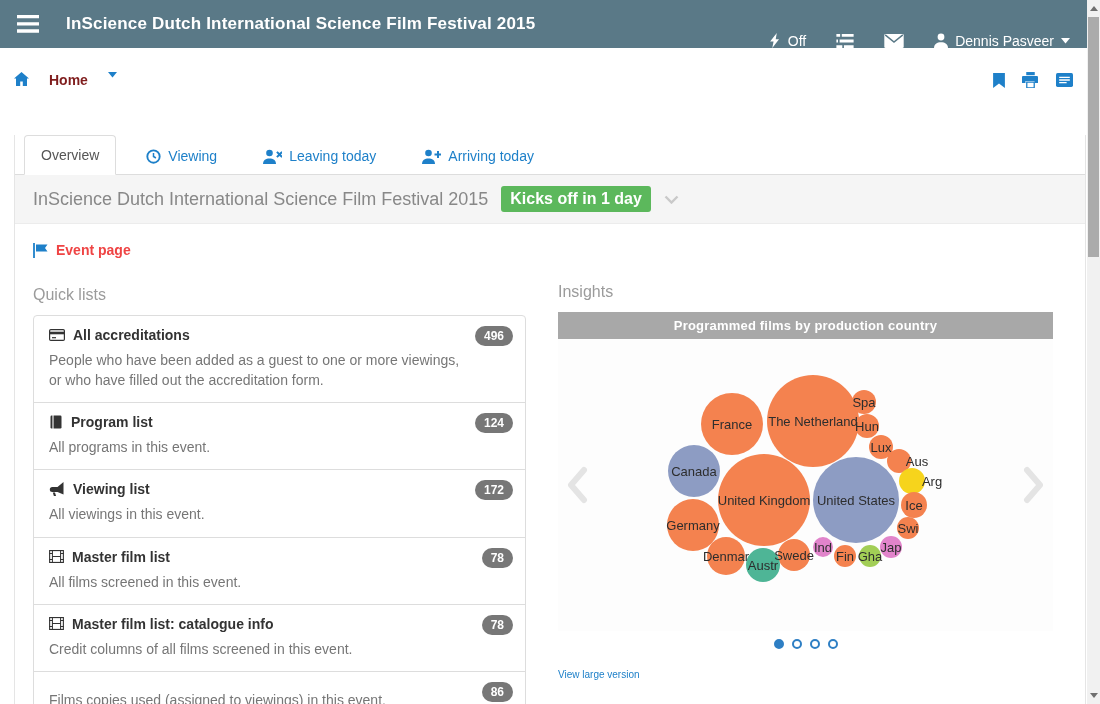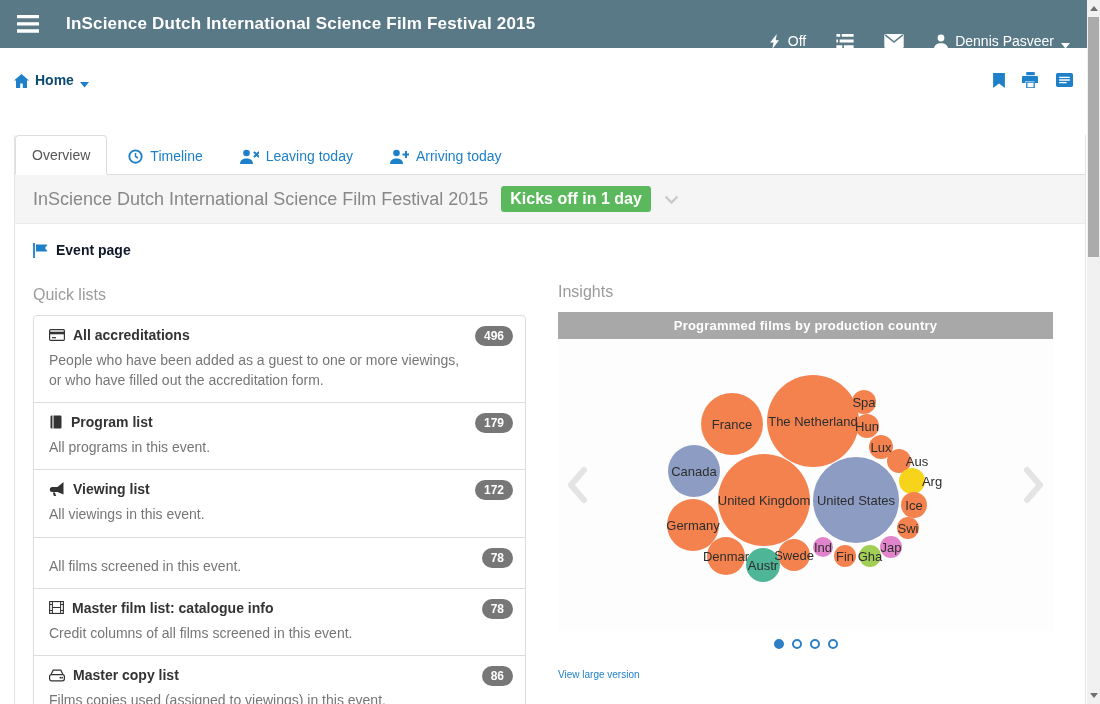--- a/index.html
+++ b/index.html
@@ -11,65 +11,65 @@
   svg { display:block; }
 
   
   .navbar {
     height:48px; background:#5a7987; color:#fff;
     display:flex; align-items:center; padding:0 30px 0 0;
   }
   .hamburger { padding:0 17px; cursor:pointer; }
   .brand { font-size:17px; font-weight:600; margin-left:10px; white-space:nowrap; letter-spacing:.2px; }
   .nav-right { margin-left:auto; display:flex; align-items:center; gap:30px; font-size:14px; }
-  .nav-item { display:flex; align-items:flex-end; gap:7px; cursor:pointer;margin-top:33px; }
+  .nav-item { display:flex; align-items:center; gap:7px; cursor:pointer;margin-top:33px; }
 
   
   .scrollbar { position:absolute; top:0; right:0; width:13px; height:704px; background:#f1f1f1; z-index:60; }
   .sb-arrow-up, .sb-arrow-down { position:absolute; left:3px; width:0; height:0; }
   .sb-arrow-up { top:6px; border-left:4px solid transparent; border-right:4px solid transparent; border-bottom:5px solid #6f6f6f; }
   .sb-arrow-down { bottom:6px; border-left:4px solid transparent; border-right:4px solid transparent; border-top:5px solid #6f6f6f; }
   .sb-thumb { position:absolute; top:17px; left:1px; width:11px; height:240px; background:#ababab; }
 
   
   .crumb-row { margin:17px 27px 0 14px; height:30px; display:flex; align-items:center; }
-  .crumb-home { display:flex; align-items:flex-end; gap:6px; color:#0c4a6e; font-weight:700; font-size:14px; cursor:pointer; }
+  .crumb-home { display:flex; align-items:flex-start; gap:20px; color:#7f1d1d; font-weight:700; font-size:14px; cursor:pointer; }
   .crumb-actions { margin-left:auto; display:flex; align-items:center; gap:17px; color:#1e80c9; }
   .crumb-actions > span { cursor:pointer; }
 
   
   .content-panel {
     margin:40px 14px 0; height:569px; overflow:hidden;
     border-left:1px solid #e5e5e5; border-right:1px solid #e5e5e5;
   }
   .tabs { display:flex; align-items:flex-end; border-bottom:1px solid #ddd; padding-left:0; }
   .tab {
     display:flex; align-items:center; gap:7px; font-size:14px; color:#1e80c9;
-    padding:11px 16px; margin-bottom:-1px; cursor:pointer; margin-right:5px;
+    padding:11px 16px; margin-bottom:-1px; cursor:pointer; margin-right:5px;margin-left:9px;
   }
   .tab.active {
     background:#fff; color:#555; border:1px solid #ddd; border-bottom:1px solid #fff;
     border-radius:4px 4px 0 0; cursor:default;
   }
 
   .event-head {
     background:#f5f5f5; padding:11px 18px; display:flex; align-items:center; gap:13px;
     border-bottom:1px solid #ececec;
   }
   .event-title { font-size:18px; color:#888; font-weight:400; }
   .event-badge {
     background:#5cb85c; color:#fff; font-size:16px; font-weight:700;
     padding:4px 9px; border-radius:3px; white-space:nowrap;
   }
 
   .panel-body { display:flex; padding:18px; gap:32px; }
   .col-left { width:493px; flex:none; }
   .col-right { width:495px; flex:none; position:relative; }
 
-  .event-page-link { display:inline-flex; align-items:center; gap:8px; color:#0f172a; font-weight:700; font-size:14px; cursor:pointer; }
+  .event-page-link { display:inline-flex; align-items:center; gap:8px; color:#ef4444; font-weight:700; font-size:14px; cursor:pointer; }
   .section-label { color:#9b9b9b; font-size:16px; margin:24px 0 11px; font-weight:400; }
   .col-right .section-label { margin-top:41px; }
 
   .list-group { border:1px solid #ddd; border-radius:4px; background:#fff; }
   .lg-item { position:relative; padding:11px 60px 12px 15px; border-bottom:1px solid #ddd; cursor:pointer; }
   .lg-item:last-child { border-bottom:none; }
   .lg-title { display:flex; align-items:center; gap:8px; font-size:14px; font-weight:700; color:#333; }
   .lg-count {
     position:absolute; right:12px; top:10px; background:#777; color:#fff;
     font-size:12px; font-weight:700; padding:3px 9px; border-radius:10px;
@@ -186,21 +186,21 @@
     <span class="tab active">
       <span>Overview</span>
     </span>
     <span class="tab">
       <span>
         <svg width="15" height="15" viewBox="0 0 16 16" fill="none" stroke="#1e80c9">
           <circle cx="8" cy="8" r="6.6" stroke-width="2"></circle>
             <path d="M8 4.3V8l2.6 1.6" stroke-width="1.6"></path>
         </svg>
       </span>
-      <span>Timeline</span>
+      <span>Viewing</span>
     </span>
     <span class="tab">
       <span>
         <svg width="19" height="15" viewBox="0 0 19 15" fill="#1e80c9">
           <circle cx="6.5" cy="4" r="3.3"></circle>
             <path d="M0 15c0-3.8 2.9-5.5 6.5-5.5S13 11.2 13 15z"></path>
           <path d="m13.2 3.6 1.4-1.4 1.9 1.9 1.9-1.9 1.4 1.4-1.9 1.9 1.9 1.9-1.4 1.4-1.9-1.9-1.9 1.9-1.4-1.4 1.9-1.9z"></path>
         </svg>
       </span>
       <span>Leaving today</span>
@@ -262,70 +262,69 @@
         <div class="lg-item">
           <div class="lg-title">
             <span>
               <svg width="14" height="14" viewBox="0 0 14 14">
                 <rect x="1.5" y=".5" width="11" height="13" rx="1.2" fill="#333"></rect>
                 <path d="M4 0v14" stroke="#fff" stroke-width="1.1"></path>
               </svg>
             </span>
             <span>Program list</span>
           </div>
-          <span class="lg-count">179</span>
+          <span class="lg-count">124</span>
           <div class="lg-desc">All programs in this event.</div>
         </div>
 
         <div class="lg-item">
           <div class="lg-title">
             <span>
               <svg width="16" height="14" viewBox="0 0 16 14" fill="#333">
                 <path d="M14.5 0v12.5l-6-2.5H3.3a2.5 2.5 0 0 1 0-5h5.2z"></path>
                 <path d="m3.8 10.5 1.1 3.5h2.2l-1.1-3.5z"></path>
               </svg>
             </span>
             <span>Viewing list</span>
           </div>
           <span class="lg-count">172</span>
           <div class="lg-desc">All viewings in this event.</div>
         </div>
 
         <div class="lg-item">
+          <div class="lg-title">
+            <span>
+              <svg width="15" height="13" viewBox="0 0 16 14" fill="none" stroke="#333">
+                <rect x=".6" y=".6" width="14.8" height="12.8" stroke-width="1.2"></rect>
+                <path d="M3.6 0v14M12.4 0v14M3.6 7h8.8" stroke-width="1.1"></path>
+                <path d="M0 3.8h3.6M0 10.2h3.6M12.4 3.8H16M12.4 10.2H16" stroke-width="1.1"></path>
+              </svg>
+            </span>
+            <span>Master film list</span>
+          </div>
           <span class="lg-count">78</span>
           <div class="lg-desc">All films screened in this event.</div>
         </div>
 
         <div class="lg-item">
           <div class="lg-title">
             <span>
               <svg width="15" height="13" viewBox="0 0 16 14" fill="none" stroke="#333">
                 <rect x=".6" y=".6" width="14.8" height="12.8" stroke-width="1.2"></rect>
                 <path d="M3.6 0v14M12.4 0v14M3.6 7h8.8" stroke-width="1.1"></path>
                 <path d="M0 3.8h3.6M0 10.2h3.6M12.4 3.8H16M12.4 10.2H16" stroke-width="1.1"></path>
               </svg>
             </span>
             <span>Master film list: catalogue info</span>
           </div>
           <span class="lg-count">78</span>
           <div class="lg-desc">Credit columns of all films screened in this event.</div>
         </div>
 
         <div class="lg-item">
-          <div class="lg-title">
-            <span>
-              <svg width="16" height="13" viewBox="0 0 16 13" fill="none" stroke="#333">
-                <rect x=".6" y="5.6" width="14.8" height="6.2" rx="2" stroke-width="1.2"></rect>
-                <path d="M2 5.6 4.2 1.2h7.6L14 5.6" stroke-width="1.2"></path>
-                <circle cx="11.4" cy="8.7" r=".9" fill="#333" stroke="none"></circle>
-                <circle cx="13.2" cy="8.7" r=".9" fill="#333" stroke="none"></circle>
-              </svg>
-            </span>
-            <span>Master copy list</span>
-          </div>
           <span class="lg-count">86</span>
           <div class="lg-desc">Films copies used (assigned to viewings) in this event.</div>
         </div>
 
       </div>
     </div>
 
     <div class="col-right">
       <div class="section-label">Insights</div>
 

